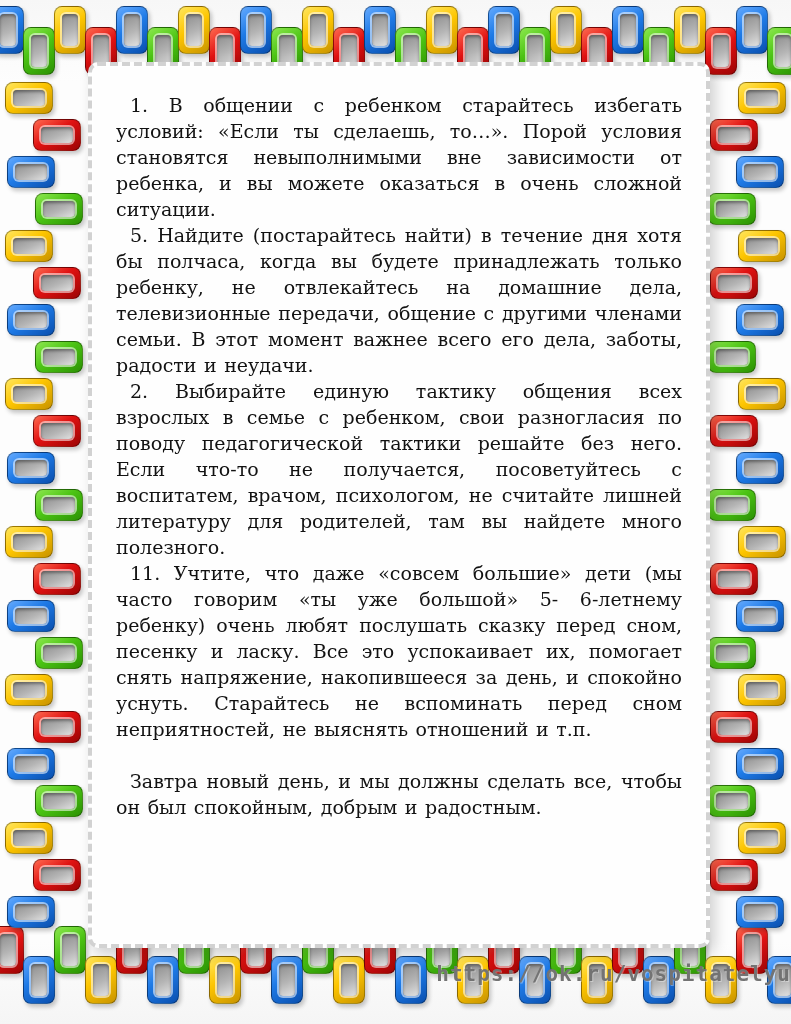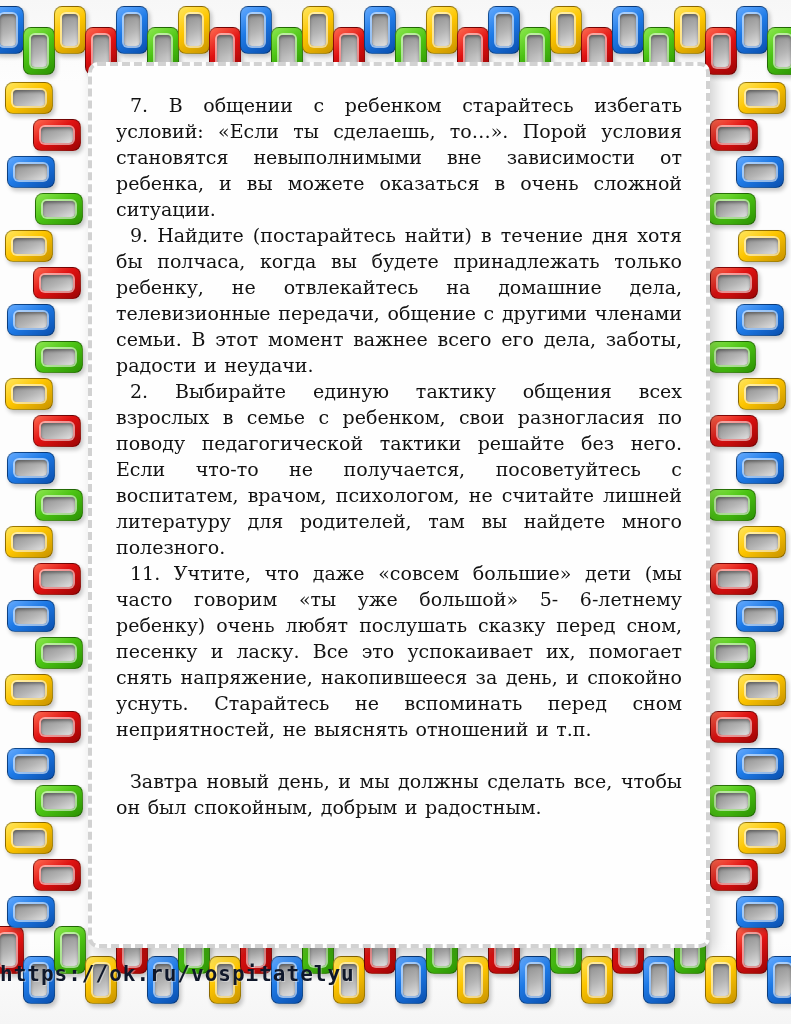--- a/index.html
+++ b/index.html
@@ -30,24 +30,24 @@
   }
   #doc-body p{
     margin:0;padding:0;
     font-size:19px;line-height:26px;color:#121212;
     text-align:justify;text-indent:14px;
     word-spacing:1.5px;font-weight:500;
   }
   #closing-paragraph{margin-top:26px !important;}
   #footer-url{
     position:absolute;left:0;right:0;top:962px;z-index:5;
-    text-align:left;
+    text-align:right;
     font-family:"DejaVu Sans Mono","Liberation Mono",monospace;
     font-size:21px;font-weight:bold;letter-spacing:1px;
-    color:#0f172a;text-shadow:1px 1px 0 rgba(255,255,255,0.35);
+    color:#737373;text-shadow:1px 1px 0 rgba(255,255,255,0.35);
   }
 </style>
 </head>
 <body>
 
 <div id="border-layer">
     <div class="blk" style="left: -8px; top: 6px; width: 32px; height: 48px; background: linear-gradient(145deg, rgb(100, 170, 255) 0%, rgb(30, 122, 230) 45%, rgb(10, 79, 174) 100%);">
       <div class="hole"></div>
     </div>
     <div class="blk" style="left: 23px; top: 27px; width: 32px; height: 48px; background: linear-gradient(145deg, rgb(140, 232, 78) 0%, rgb(76, 196, 20) 45%, rgb(43, 146, 3) 100%);">
@@ -338,21 +338,21 @@
     <div class="blk" style="left: 710px; top: 859px; width: 48px; height: 32px; background: linear-gradient(145deg, rgb(255, 106, 80) 0%, rgb(224, 18, 18) 45%, rgb(156, 4, 4) 100%);">
       <div class="hole"></div>
     </div>
     <div class="blk" style="left: 736px; top: 896px; width: 48px; height: 32px; background: linear-gradient(145deg, rgb(100, 170, 255) 0%, rgb(30, 122, 230) 45%, rgb(10, 79, 174) 100%);">
       <div class="hole"></div>
     </div>
   </div>
 
 <div id="panel">
   <div id="doc-body">
-      <p>7. В общении с ребенком старайтесь избегать условий: «Если ты сделаешь, то…». Порой условия становятся невыполнимыми вне зависимости от ребенка, и вы можете оказаться в очень сложной ситуации.</p>
-      <p>9. Найдите (постарайтесь найти) в течение дня хотя бы полчаса, когда вы будете принадлежать только ребенку, не отвлекайтесь на домашние дела, телевизионные передачи, общение с другими членами семьи. В этот момент важнее всего его дела, заботы, радости и неудачи.</p>
+      <p>1. В общении с ребенком старайтесь избегать условий: «Если ты сделаешь, то…». Порой условия становятся невыполнимыми вне зависимости от ребенка, и вы можете оказаться в очень сложной ситуации.</p>
+      <p>5. Найдите (постарайтесь найти) в течение дня хотя бы полчаса, когда вы будете принадлежать только ребенку, не отвлекайтесь на домашние дела, телевизионные передачи, общение с другими членами семьи. В этот момент важнее всего его дела, заботы, радости и неудачи.</p>
       <p>2. Выбирайте единую тактику общения всех взрослых в семье с ребенком, свои разногласия по поводу педагогической тактики решайте без него. Если что-то не получается, посоветуйтесь с воспитатем, врачом, психологом, не считайте лишней литературу для родителей, там вы найдете много полезного.</p>
       <p>11. Учтите, что даже «совсем большие» дети (мы часто говорим «ты уже большой» 5- 6-летнему ребенку) очень любят послушать сказку перед сном, песенку и ласку. Все это успокаивает их, помогает снять напряжение, накопившееся за день, и спокойно уснуть. Старайтесь не вспоминать перед сном неприятностей, не выяснять отношений и т.п.</p>
     </div>
   <p id="closing-paragraph" style="font-size:19px;line-height:26px;color:#121212;text-align:justify;text-indent:14px;word-spacing:1.5px;font-weight:500;margin:26px 0 16px 0;">Завтра новый день, и мы должны сделать все, чтобы он был спокойным, добрым и радостным.</p>
 </div>
 
 <div id="footer-url">https://ok.ru/vospitatelyu</div>
 
 </body></html>

